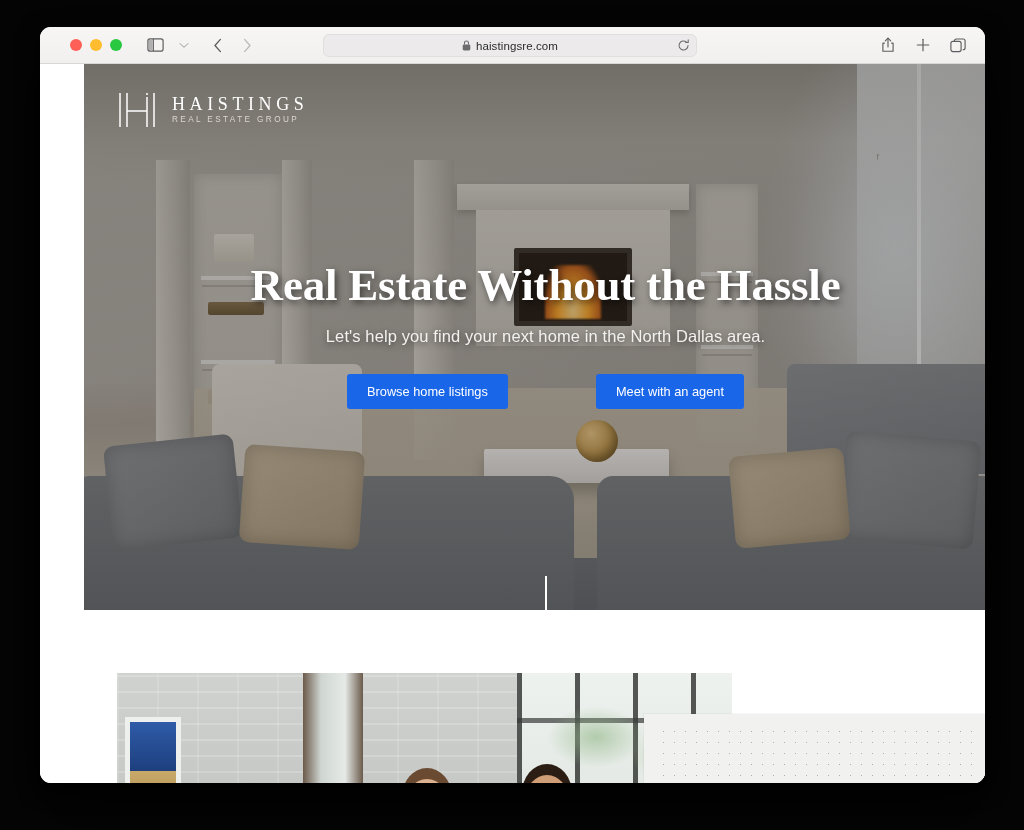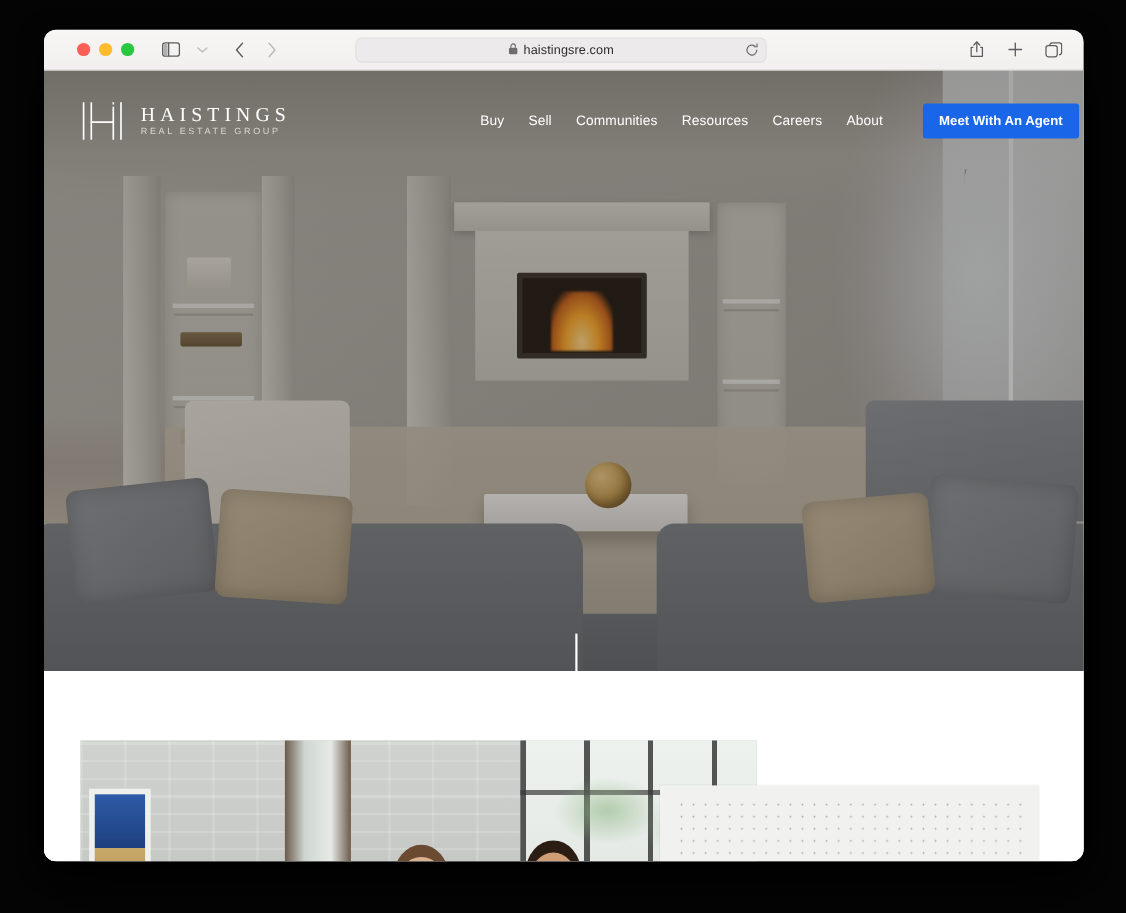--- a/index.html
+++ b/index.html
@@ -106,20 +106,21 @@
     display: flex; align-items: center; gap: 9px;
   }
 
   
   .viewport {
     position: relative;
     width: 967px;
     height: 719px;
     background: #ffffff;
     overflow: hidden;
+    padding-left: 44px;
   }
 
   
   .hero {
     position: relative;
     width: 100%;
     height: 546px;
     overflow: hidden;
     background: #8d8982;
   }
@@ -581,31 +582,30 @@
                 <line x1="38" y1="2" x2="38" y2="36"></line>
                 <line x1="31" y1="2" x2="31" y2="4" stroke-width="1.5"></line>
               </svg>
             </span>
             <span class="brand-text">
               <span class="brand-name">HAISTINGS</span>
               <span class="brand-sub">REAL ESTATE GROUP</span>
             </span>
           </div>
 
-          <nav class="site-nav">
-            <a class="nav-link" href="#">Buy</a>
-            <a class="nav-link" href="#">Sell</a>
-            <a class="nav-link" href="#">Communities</a>
-            <a class="nav-link" href="#">Resources</a>
-            <a class="nav-link" href="#">Careers</a>
-            <a class="nav-link" href="#">About</a>
-            <span class="nav-cta">Meet With An Agent</span>
-          </nav>
         </header>
 
+        <div class="hero-copy">
+          <h1 class="hero-title">Real Estate Without the Hassle</h1>
+          <p class="hero-sub">Let's help you find your next home in the North Dallas area.</p>
+          <div class="hero-actions">
+            <span class="hero-btn">Browse home listings</span>
+            <span class="hero-btn">Meet with an agent</span>
+          </div>
+        </div>
 
         <div class="scroll-indicator"></div>
       </section>
 
       <section class="section-team">
 
         <div class="team-photo">
           <div class="office-bg"></div>
           <div class="brick-tex"></div>
           <div class="office-window"></div>

